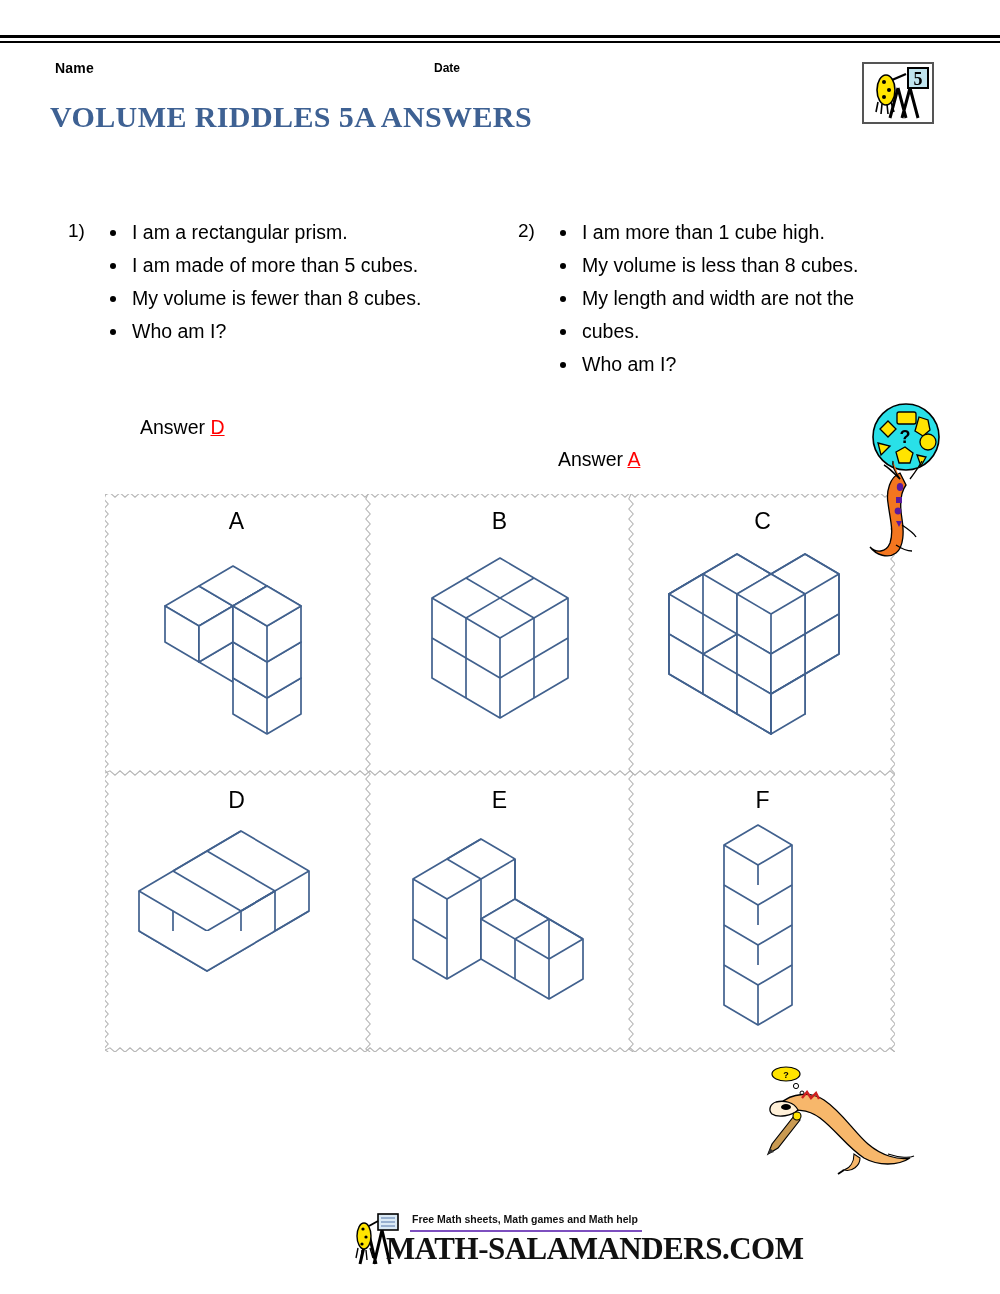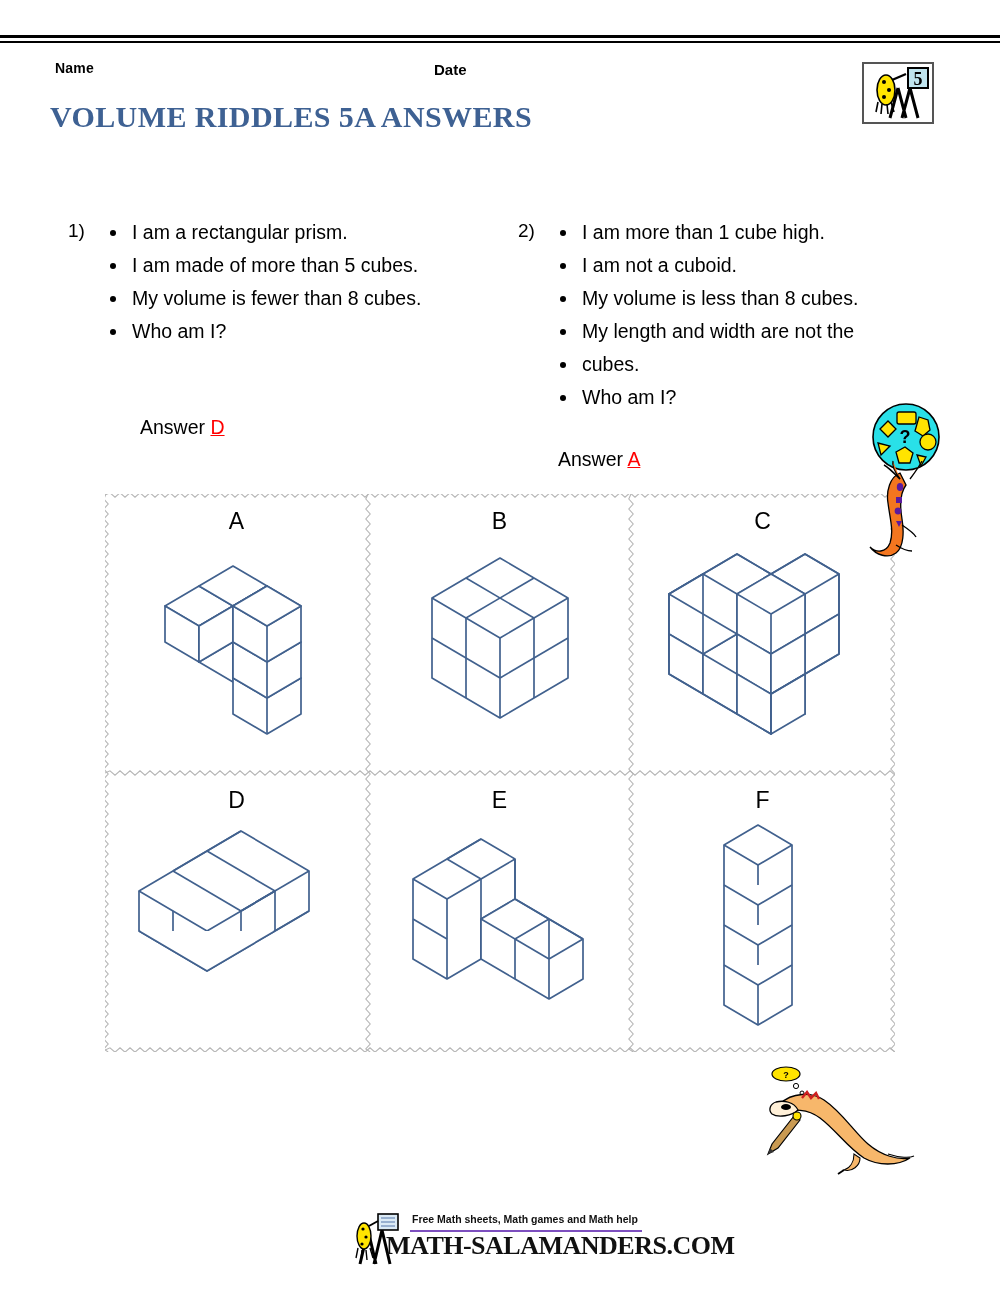--- a/index.html
+++ b/index.html
@@ -30,21 +30,21 @@
     background: #000000;
   }
 
   
   .hdr-name {
     position: absolute; left: 55px; top: 60px;
     font-size: 14px; font-weight: 600; letter-spacing: .2px;
   }
   .hdr-date {
     position: absolute; left: 413px; top: 61px;
-    font-size: 15px; font-weight: 600; padding-left: 21px;
+    font-size: 12px; font-weight: 600; padding-left: 21px;
   }
   .page-title {
     position: absolute; left: 50px; top: 100px;
     font-family: "Liberation Serif", serif;
     font-size: 30px; font-weight: 700;
     color: #3e6193;
     letter-spacing: .4px;
   }
 
   
@@ -149,21 +149,21 @@
   .footer-rule {
     position: absolute;
     left: 58px; top: 18px;
     width: 232px; height: 2px;
     background: #7d4fbf;
   }
   .footer-brand {
     position: absolute;
     left: 34px; top: 19px;
     font-family: "Liberation Serif", serif;
-    font-size: 26px;
+    font-size: 31px;
     font-weight: 700;
     letter-spacing: -0.5px;
     color: #111;
     white-space: nowrap;
   }
 </style>
 </head>
 <body>
 
 <div class="top-rule"></div>
@@ -201,21 +201,20 @@
   <div class="answer-line">
     <span>Answer</span>
     <span class="answer-letter">D</span>
   </div>
 </div>
 
 <div class="riddle" id="riddle2">
   <div class="riddle-num">2)</div>
   <ul>
     <li>I am more than 1 cube high.</li>
-    <li>I am not a cuboid.</li>
     <li>My volume is less than 8 cubes.</li>
     <li style="padding-bottom:0">My length and width are not the</li>
     <li style="padding-left:28px">cubes.</li>
     <li>Who am I?</li>
   </ul>
   <div class="answer-line">
     <span>Answer</span>
     <span class="answer-letter">A</span>
   </div>
 </div>

